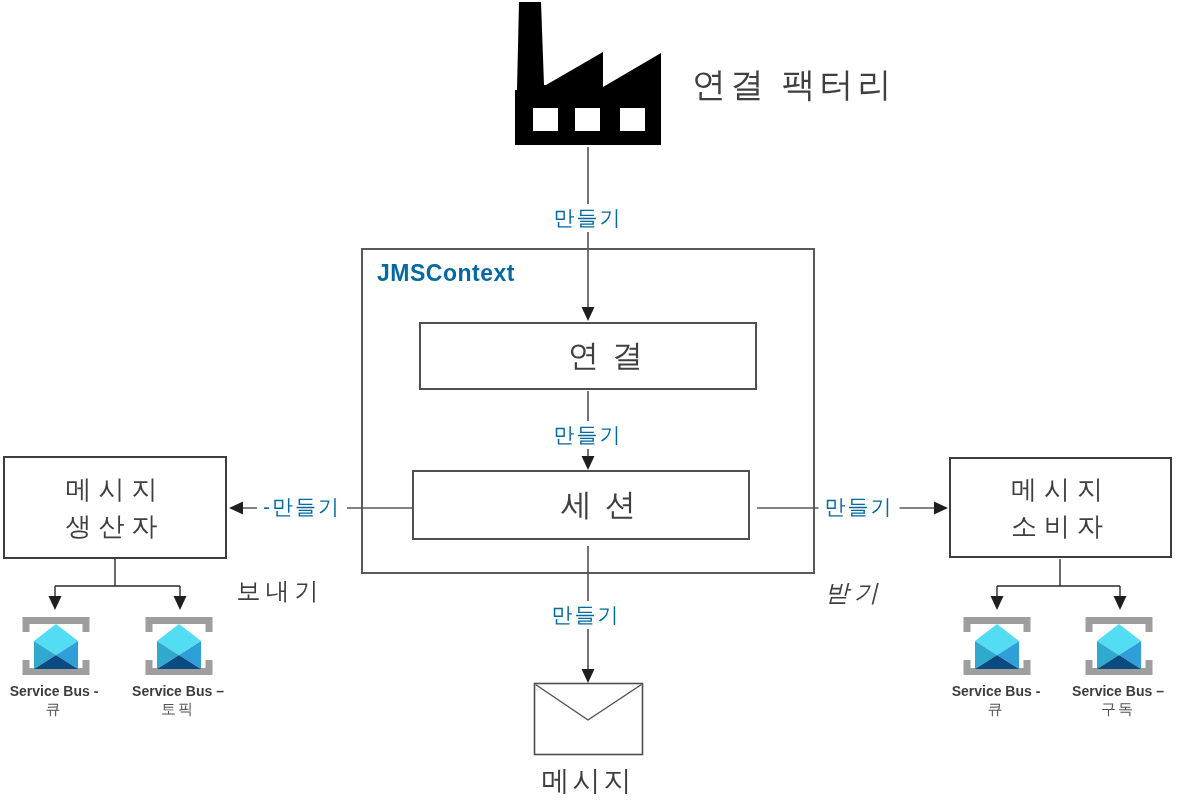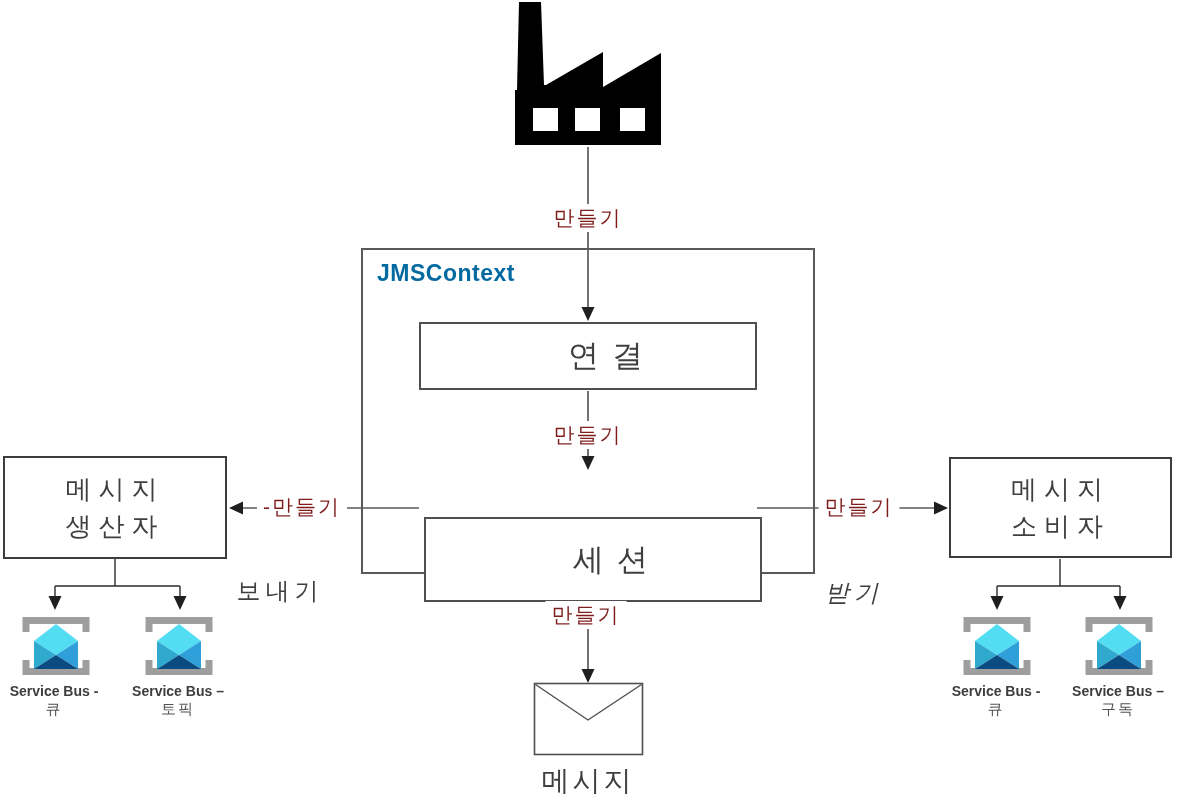--- a/index.html
+++ b/index.html
@@ -19,32 +19,32 @@
     color:#3f3f3f; font-size:31px; letter-spacing:13px; font-weight:400;padding-left:48px;
   }
   .endpoint {
     position:absolute; box-sizing:border-box; border:2px solid #3d3d3d; background:#ffffff;
     display:flex; flex-direction:column; align-items:center; justify-content:center;
     color:#3f3f3f; font-size:26px; letter-spacing:7px; line-height:37px; font-weight:400;
   }
   #jms-box { left:361px; top:248px; width:454px; height:326px; }
   #jms-title { position:absolute; left:377px; top:260px; font-size:23px; font-weight:700; color:#0369a1; letter-spacing:0.5px; }
   #connection-node { left:419px; top:322px; width:338px; height:68px; }
-  #session-node    { left:424px; top:470px; width:338px; height:85px;margin-top:47px; }
+  #session-node    { left:412px; top:470px; width:338px; height:70px; }
   #producer-box { left:3px;   top:456px; width:224px; height:103px; }
   #consumer-box { left:949px; top:457px; width:223px; height:101px; }
 
   
   #factory-label {
     position:absolute; left:692px; top:62px; font-size:34px; letter-spacing:4px;
     color:#3f3f3f; white-space:nowrap;
   }
   .edge-label {
     position:absolute; transform:translate(-50%,-50%); background:#ffffff;
-    color:#7f1d1d; font-size:21px; letter-spacing:2px; padding:0 6px; white-space:nowrap;
+    color:#0369a1; font-size:21px; letter-spacing:2px; padding:0 6px; white-space:nowrap;
   }
   #lbl-create-top    { left:588px; top:218px; }
   #lbl-create-mid    { left:588px; top:435px; }
   #lbl-create-bottom { left:586px; top:615px; }
   #lbl-create-left   { left:302px; top:507px; }
   #lbl-create-right  { left:859px; top:507px; }
   .action-label {
     position:absolute; transform:translate(-50%,-50%); color:#3f3f3f;
     font-size:24px; letter-spacing:5px; white-space:nowrap;text-align:right;
   }
@@ -129,20 +129,21 @@
       <rect x="534.5" y="683.5" width="108" height="71" fill="#ffffff" stroke="#4f4f4f" stroke-width="1.6"></rect>
       <path d="M535.5,684.5 L588,720 L641.5,684.5" fill="none" stroke="#4f4f4f" stroke-width="1.4"></path>
     </g>
 
     <use href="#sb-icon" x="22" y="612"></use>
     <use href="#sb-icon" x="145" y="612"></use>
     <use href="#sb-icon" x="963" y="612"></use>
     <use href="#sb-icon" x="1085" y="612"></use>
   </svg>
 
+  <div id="factory-label">연결 팩터리</div>
 
   <div id="jms-box" class="frame-box"></div>
   <div id="jms-title">JMSContext</div>
 
   <div id="connection-node" class="node">연결</div>
   <div id="session-node" class="node">세션</div>
 
   <div id="producer-box" class="endpoint">
     <span>메시지</span>
     <span>생산자</span>

